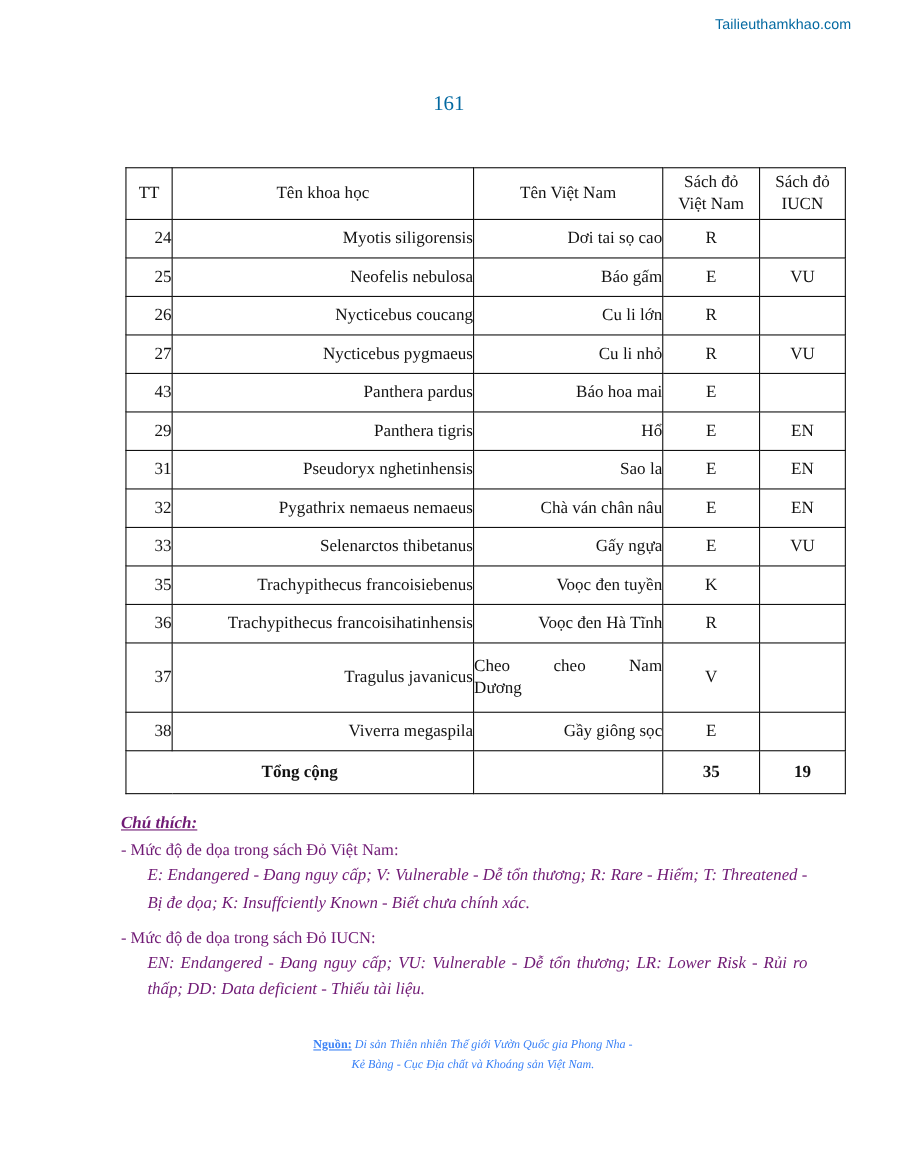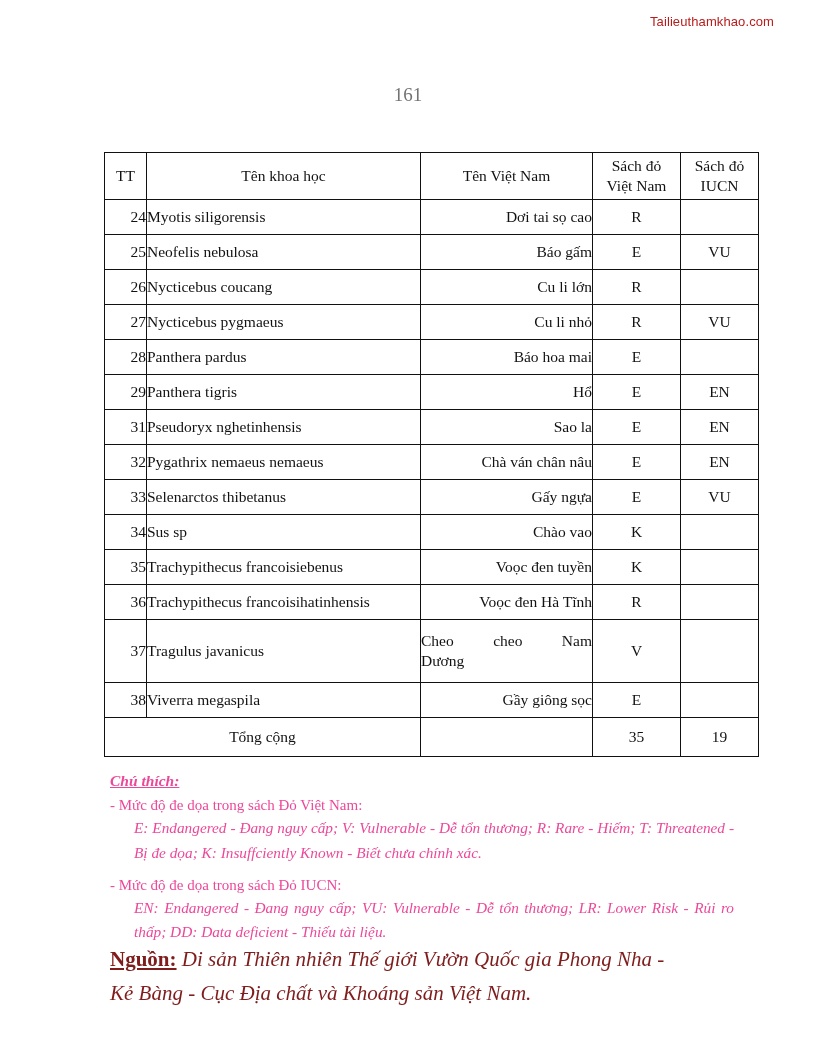--- a/index.html
+++ b/index.html
@@ -21,40 +21,40 @@
     inset: 0;
   }
 
   
   .watermark {
     position: absolute;
     top: 14px;
     right: 42px;
     font-family: "Liberation Sans", sans-serif;
     font-size: 13px;
-    color: #b91c1c;
+    color: #0369a1;
     letter-spacing: 0.1px;
     white-space: nowrap;
   }
 
   
   .page-number {
     position: absolute;
     top: 84px;
     left: 0;
     width: 816px;
     text-align: center;
     font-size: 19px;
-    color: #737373;
+    color: #0369a1;
   }
 
   
   .table-wrap {
     position: absolute;
-    left: 104px;
+    left: 114px;
     top: 152px;
     width: 654px;
   }
   table.species {
     border-collapse: collapse;
     width: 654px;
     table-layout: fixed;
   }
   table.species td, table.species th {
     border: 1px solid #111111;
@@ -78,21 +78,21 @@
     line-height: 1.22;
   }
   tbody td {
     height: 34px;
   }
   .cell-tt {
     text-align: right;
     font-size: 15.5px;
   }
   .cell-sci {
-    text-align: left;
+    text-align: right;
     padding-left: 8px;
   }
   .cell-vn {
     text-align: right;
     padding-left: 8px;
   }
   .cell-code {
     text-align: center;
   }
   
@@ -105,35 +105,35 @@
     line-height: 1.85;
     font-family: Liberation Serif, serif;
   }
   .vn-justify .ln { display: block; }
   .vn-justify .ln.last {
     text-align: right;
     text-align-last: left;
   }
   tr.total td {
     height: 38px;
-    font-weight: normal;
+    font-weight: bold;
   }
   .total-label {
     text-align: center;
     font-size: 16px;
   }
 
   
   .notes {
     position: absolute;
     left: 110px;
-    top: 772px;
+    top: 740px;
     width: 640px;
     font-size: 15.5px;
-    color: #ec4899;
+    color: #701a75;
   }
   .notes-title {
     font-weight: bold;
     font-style: italic;
     text-decoration: underline;
     font-size: 15.5px;
     margin-bottom: 7px;
   }
   .note-head {
     margin-top: 2px;
@@ -150,24 +150,24 @@
     font-size: 15.3px;
   }
   .note-gap { height: 9px; }
 
   .source {
     position: absolute;
     left: 110px;
     top: 942px;
     width: 640px;
     font-style: italic;
-    font-size: 21px;
+    font-size: 11px;
     line-height: 1.62;
-    text-align: left;
-    color: #7f1d1d;
+    text-align: center;
+    color: #3b82f6;
   }
   .source .lbl {
     font-style: normal;
     font-weight: bold;
     text-decoration: underline;
   }
   .source .l1 { display: block; }
   .source .l2 { display: block; }
 </style>
 </head>
@@ -227,21 +227,21 @@
           <td class="cell-code"></td>
         </tr>
         <tr>
           <td class="cell-tt">27</td>
           <td class="cell-sci">Nycticebus pygmaeus</td>
           <td class="cell-vn">Cu li nhỏ</td>
           <td class="cell-code">R</td>
           <td class="cell-code">VU</td>
         </tr>
         <tr>
-          <td class="cell-tt">28</td>
+          <td class="cell-tt">43</td>
           <td class="cell-sci">Panthera pardus</td>
           <td class="cell-vn">Báo hoa mai</td>
           <td class="cell-code">E</td>
           <td class="cell-code"></td>
         </tr>
         <tr>
           <td class="cell-tt">29</td>
           <td class="cell-sci">Panthera tigris</td>
           <td class="cell-vn">Hổ</td>
           <td class="cell-code">E</td>
@@ -260,27 +260,20 @@
           <td class="cell-vn">Chà ván chân nâu</td>
           <td class="cell-code">E</td>
           <td class="cell-code">EN</td>
         </tr>
         <tr>
           <td class="cell-tt">33</td>
           <td class="cell-sci">Selenarctos thibetanus</td>
           <td class="cell-vn">Gấy ngựa</td>
           <td class="cell-code">E</td>
           <td class="cell-code">VU</td>
-        </tr>
-        <tr>
-          <td class="cell-tt">34</td>
-          <td class="cell-sci">Sus sp</td>
-          <td class="cell-vn">Chào vao</td>
-          <td class="cell-code">K</td>
-          <td class="cell-code"></td>
         </tr>
         <tr>
           <td class="cell-tt">35</td>
           <td class="cell-sci">Trachypithecus francoisiebenus</td>
           <td class="cell-vn">Voọc đen tuyền</td>
           <td class="cell-code">K</td>
           <td class="cell-code"></td>
         </tr>
         <tr>
           <td class="cell-tt">36</td>

